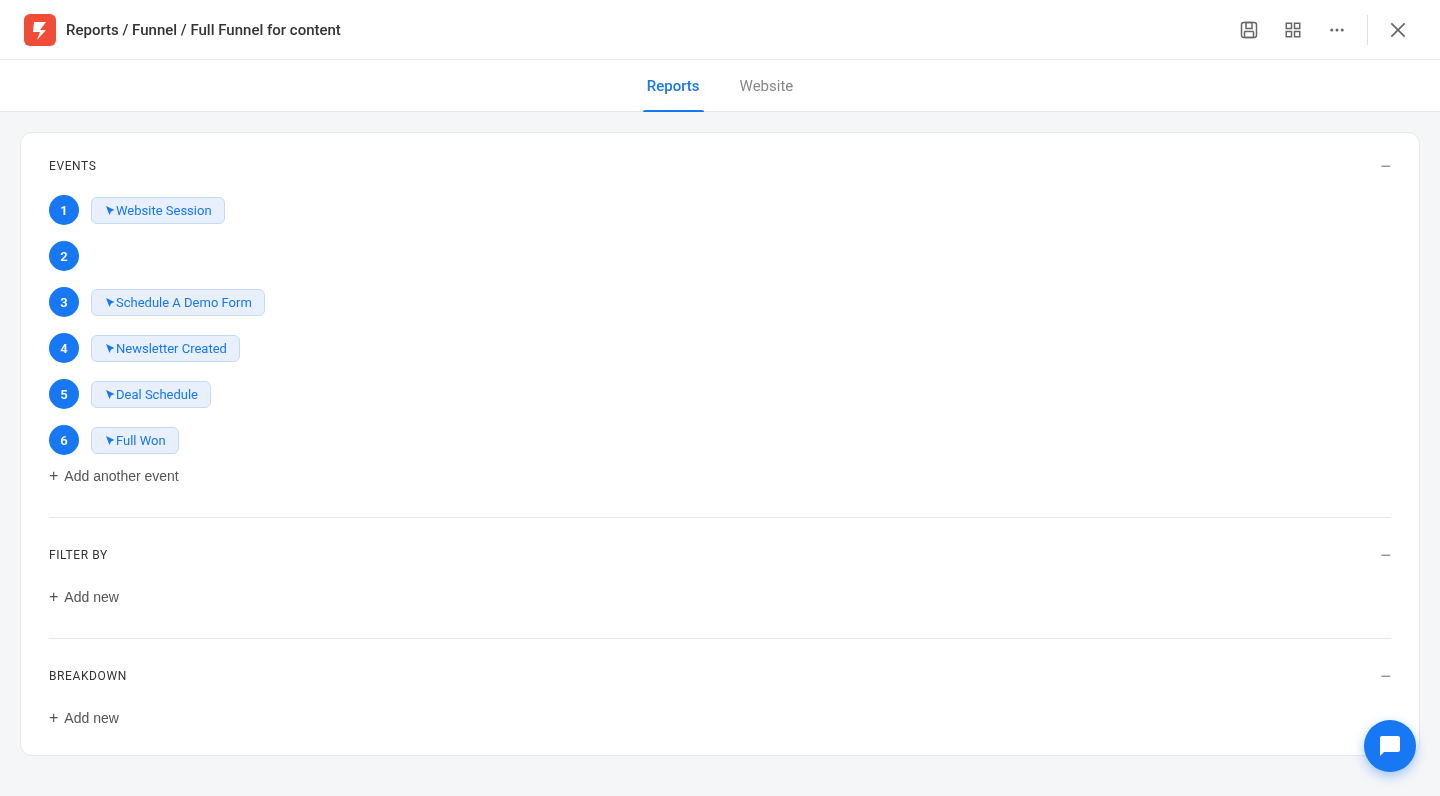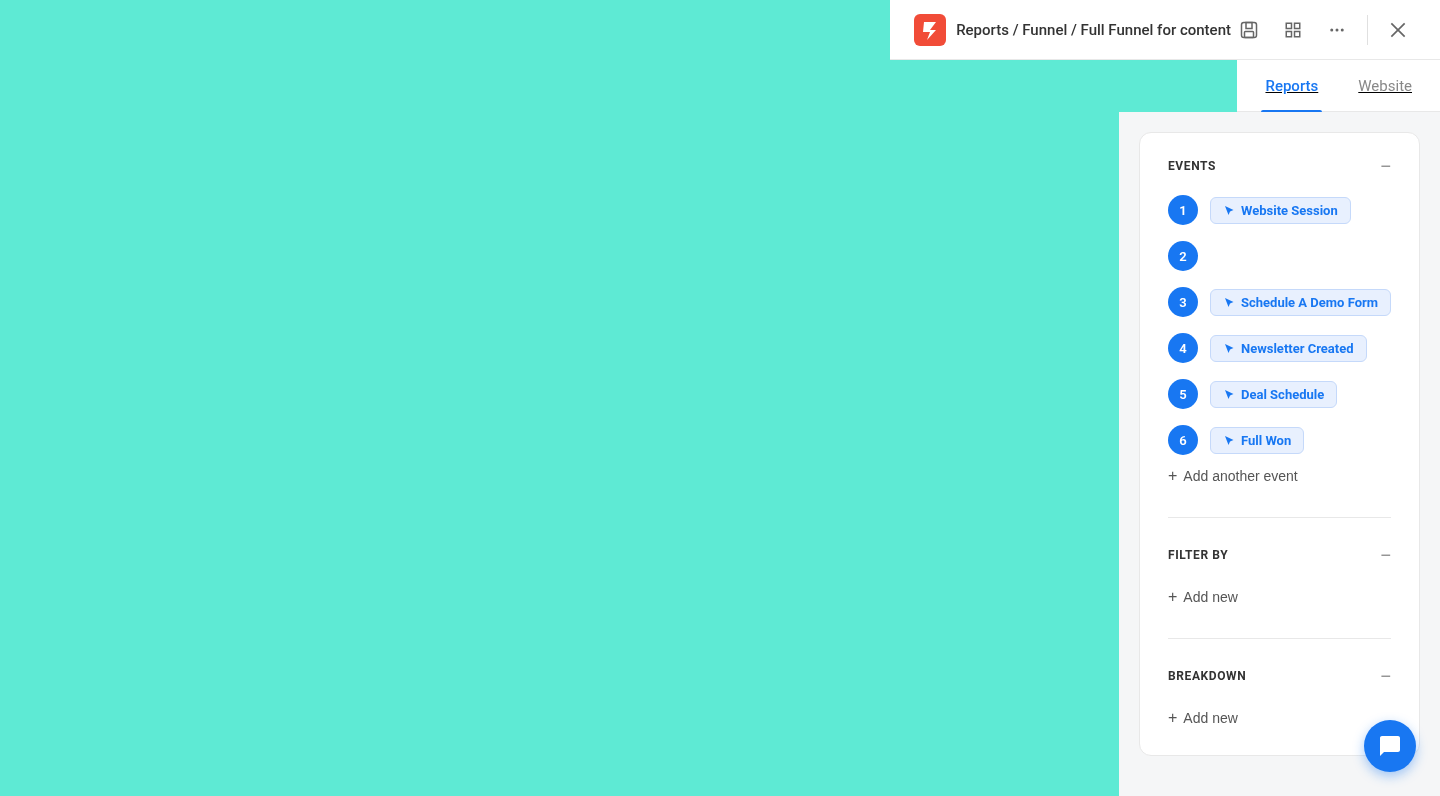--- a/index.html
+++ b/index.html
@@ -14,21 +14,20 @@
     }
 
     .app-window {
       width: 1440px;
       height: 796px;
       background: #5eead4;
       display: flex;
       flex-direction: column;
       overflow: hidden;
       position: relative;
-      align-items: flex-end;
     }
 
     
     .header {
       display: flex;
       align-items: center;
       justify-content: space-between;
       padding: 0 24px;
       height: 60px;
       border-bottom: 1px solid #e8e8e8;
@@ -98,21 +97,20 @@
     .tabs-bar {
       display: flex;
       justify-content: center;
       align-items: center;
       border-bottom: 1px solid #e8e8e8;
       background: #fff;
       flex-shrink: 0;
       gap: 32px;
       padding: 0 24px;
       height: 52px;
-      text-decoration: underline;
     }
 
     .tab {
       height: 52px;
       display: flex;
       align-items: center;
       font-size: 15px;
       cursor: pointer;
       position: relative;
       color: #888;
@@ -158,21 +156,21 @@
 
     .section-header {
       display: flex;
       align-items: center;
       justify-content: space-between;
       margin-bottom: 20px;
     }
 
     .section-title {
       font-size: 12px;
-      font-weight: 700;
+      font-weight: 400;
       color: #333;
       letter-spacing: 0.05em;
       text-transform: uppercase;
     }
 
     .section-collapse-btn {
       background: none;
       border: none;
       cursor: pointer;
       color: #888;
@@ -204,28 +202,27 @@
       font-weight: 600;
       display: flex;
       align-items: center;
       justify-content: center;
       flex-shrink: 0;
     }
 
     .event-tag {
       display: flex;
       align-items: center;
-      gap: 6px;
       background: #e8f0fe;
       border: 1px solid #c5d9fa;
       border-radius: 6px;
       padding: 5px 12px;
       font-size: 13px;
       color: #1877f2;
-      font-weight: 700;
+      font-weight: 400;
       cursor: pointer;
     }
 
     .add-event-btn {
       display: flex;
       align-items: center;
       gap: 6px;
       background: none;
       border: none;
       cursor: pointer;

